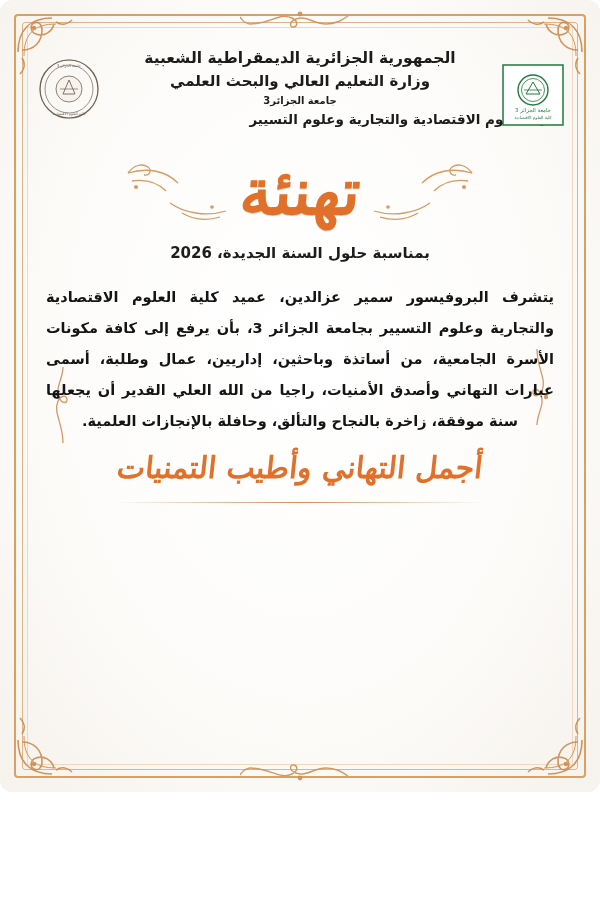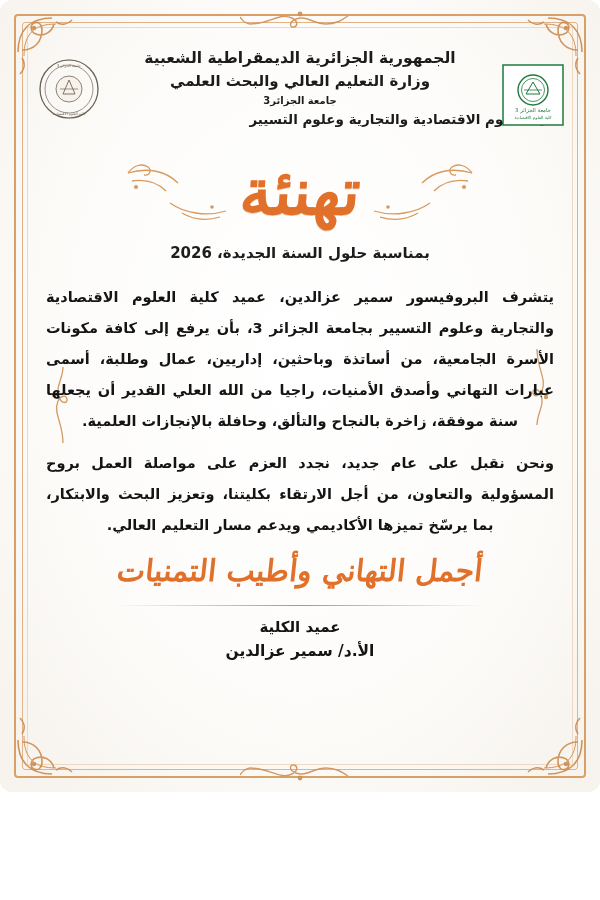--- a/index.html
+++ b/index.html
@@ -317,27 +317,22 @@
           <path d="M12 60 C26 64 40 62 50 56"></path>
           <circle cx="20" cy="50" r="1.8" fill="currentColor" stroke="none"></circle>
         </svg>
       </div>
     </div>
 
     <div class="occasion">بمناسبة حلول السنة الجديدة، 2026</div>
 
     <div class="body-text">
       <p>يتشرف البروفيسور سمير عزالدين، عميد كلية العلوم الاقتصادية والتجارية وعلوم التسيير بجامعة الجزائر 3، بأن يرفع إلى كافة مكونات الأسرة الجامعية، من أساتذة وباحثين، إداريين، عمال وطلبة، أسمى عبارات التهاني وأصدق الأمنيات، راجيا من الله العلي القدير أن يجعلها سنة موفقة، زاخرة بالنجاح والتألق، وحافلة بالإنجازات العلمية.</p>
-      <p>ونحن نقبل على عام جديد، نجدد العزم على مواصلة العمل بروح المسؤولية والتعاون، من أجل الارتقاء بكليتنا، وتعزيز البحث والابتكار، بما يرسّخ تميزها الأكاديمي ويدعم مسار التعليم العالي.</p>
     </div>
 
     <div class="calli-closing">أجمل التهاني وأطيب التمنيات</div>
 
     <div class="divider"></div>
 
-    <div class="signature">
-      <div class="sig-role">عميد الكلية</div>
-      <div class="sig-name">الأ.د/ سمير عزالدين</div>
-    </div>
 
     <div class="spacer"></div>
   </div>
 </div>
 
 </body></html>

